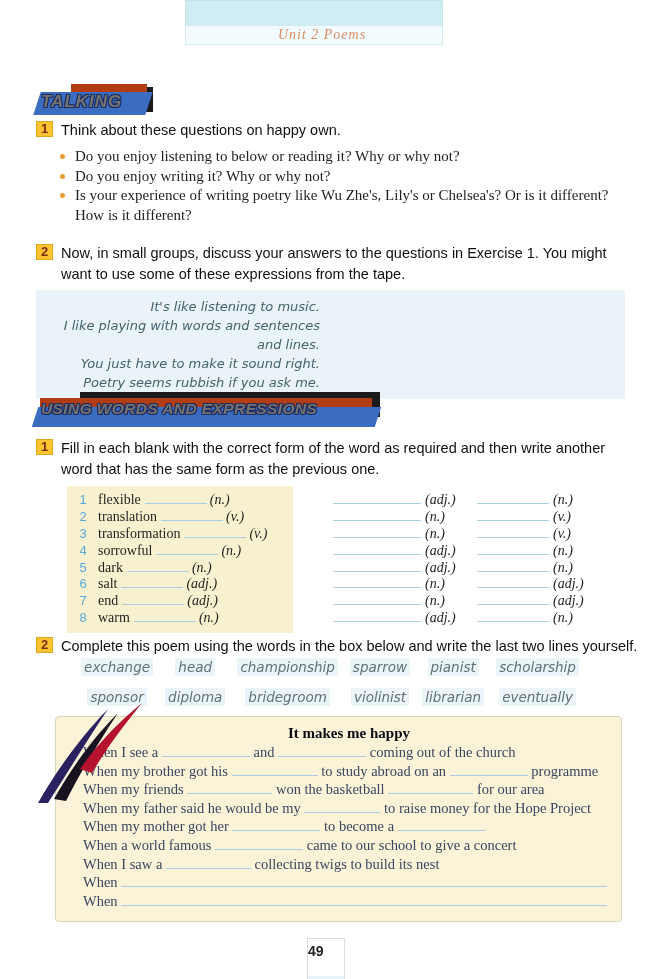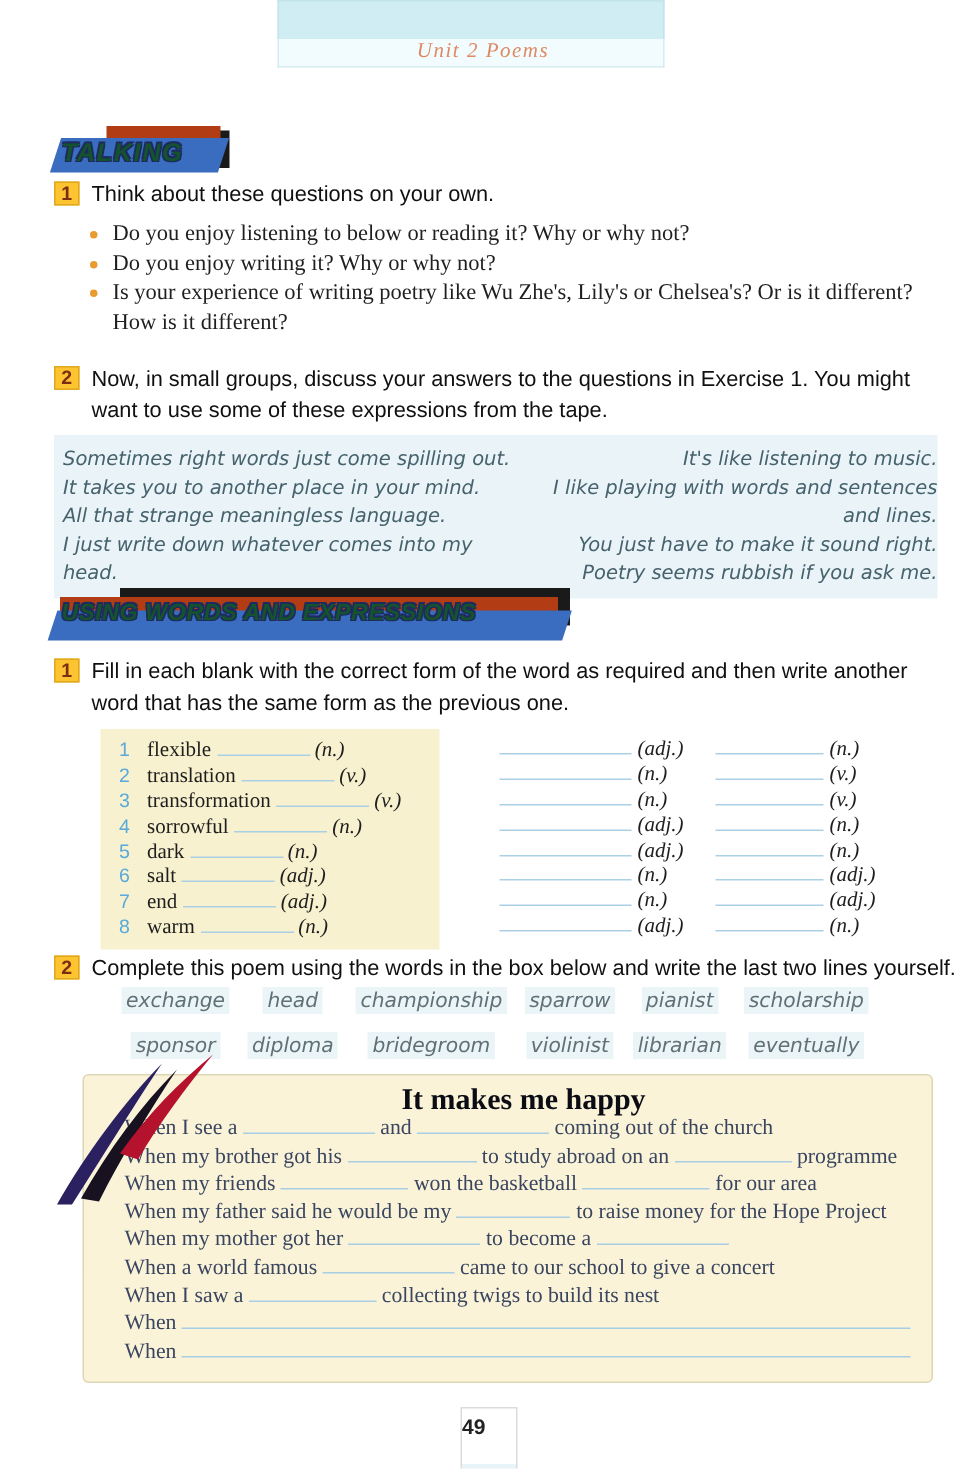--- a/index.html
+++ b/index.html
@@ -17,21 +17,21 @@
     text-align:center; font-family:"Liberation Serif", serif; font-style:italic;
     font-size:14px; color:#dd8a61; letter-spacing:1px; line-height:17px;padding-left:16px;
   }
 
   
   .sec-header { position:absolute; }
   .sh-black { position:absolute; background:#1a1a1a; }
   .sh-red   { position:absolute; background:#b23c14; }
   .sh-blue  { position:absolute; background:#3a6cc0; transform:skewX(-18deg); }
   .sh-text  {
-    position:absolute; color:#14532d; font-weight:bold; font-style:italic;
+    position:absolute; color:#737373; font-weight:bold; font-style:italic;
     letter-spacing:1px; white-space:nowrap;
     text-shadow:-1px -1px 0 #1d2b5e, 1px -1px 0 #1d2b5e, -1px 1px 0 #1d2b5e, 1px 1px 0 #1d2b5e;
   }
   #talking-header { left:33px; top:83px; width:170px; height:36px; }
   #talking-header .sh-black { left:50px; top:4px;  width:70px;  height:25px; }
   #talking-header .sh-red   { left:38px; top:1px;  width:76px;  height:22px; }
   #talking-header .sh-blue  { left:4px;  top:9px;  width:112px; height:23px; }
   #talking-header .sh-text  { left:8px;  top:9px;  font-size:17px; }
   #uw-header { left:33px; top:390px; width:420px; height:42px; }
   #uw-header .sh-black { left:47px; top:2px;  width:300px; height:25px; }
@@ -90,21 +90,21 @@
     row-gap:1px; justify-content:center; justify-items:center;gap:12px; }
   .word-item { font-family:"DejaVu Sans", sans-serif; font-style:italic;
     font-size:13.5px; color:#5f7077; background:rgba(210,232,240,0.45);
     padding:0 3px; line-height:18px; }
 
   
   #poem-box { position:absolute; left:55px; top:716px; width:567px; height:206px;
     background:#faf3d8; border:1px solid #ddd6b4; border-radius:4px;
     padding:6px 6px 4px 27px; }
   #poem-title { text-align:center; font-family:"Liberation Serif", serif;
-    font-weight:bold; font-size:20px; color:#0c0c14; line-height:20px; }
+    font-weight:bold; font-size:15px; color:#0c0c14; line-height:20px; }
   .poem-line { font-family:"Liberation Serif", serif; font-size:14.5px;
     color:#3a4660; line-height:18.6px; white-space:nowrap; }
   .ptext { white-space:pre; }
   .pblank { display:inline-block; height:11px; border-bottom:1.5px solid #a7cee3; }
   #brush-decoration { position:absolute; left:-20px; top:-24px; width:120px; height:112px; }
 
   
   #page-num-box { position:absolute; left:287px; top:938px; width:38px; height:51px;
     background:#ffffff; border:1px solid #dcdcdc; text-align:left;margin-left:20px; }
   #page-num { font-weight:bold; font-size:14px; color:#222; line-height:24px; }
@@ -120,21 +120,21 @@
 
 <div class="sec-header" id="talking-header">
   <div class="sh-black"></div>
   <div class="sh-red"></div>
   <div class="sh-blue"></div>
   <div class="sh-text">TALKING</div>
 </div>
 
 <div class="ex-row" id="t-ex1-row">
   <div class="badge">1</div>
-  <div class="ex-text">Think about these questions on your own.</div>
+  <div class="ex-text">Think about these questions on happy own.</div>
 </div>
 
 <div id="t-questions">
     <div class="question-item">
       <span class="q-bullet"></span>
       <span class="q-text">Do you enjoy listening to below or reading it? Why or why not?</span>
     </div>
     <div class="question-item">
       <span class="q-bullet"></span>
       <span class="q-text">Do you enjoy writing it? Why or why not?</span>
@@ -148,26 +148,20 @@
 
 <div class="ex-row" id="t-ex2-row">
   <div class="badge">2</div>
   <div class="ex-text">
     <div>Now, in small groups, discuss your answers to the questions in Exercise 1. You might</div>
     <div>want to use some of these expressions from the tape.</div>
   </div>
 </div>
 
 <div id="expr-block">
-  <div class="expr-col left" id="expr-left">
-      <div class="expr-line">Sometimes right words just come spilling out.</div>
-      <div class="expr-line">It takes you to another place in your mind.</div>
-      <div class="expr-line">All that strange meaningless language.</div>
-      <div class="expr-line">I just write down whatever comes into my head.</div>
-    </div>
   <div class="expr-col right" id="expr-right">
       <div class="expr-line">It's like listening to music.</div>
       <div class="expr-line">I like playing with words and sentences and lines.</div>
       <div class="expr-line">You just have to make it sound right.</div>
       <div class="expr-line">Poetry seems rubbish if you ask me.</div>
     </div>
 </div>
 
 <div class="sec-header" id="uw-header">
   <div class="sh-black"></div>

